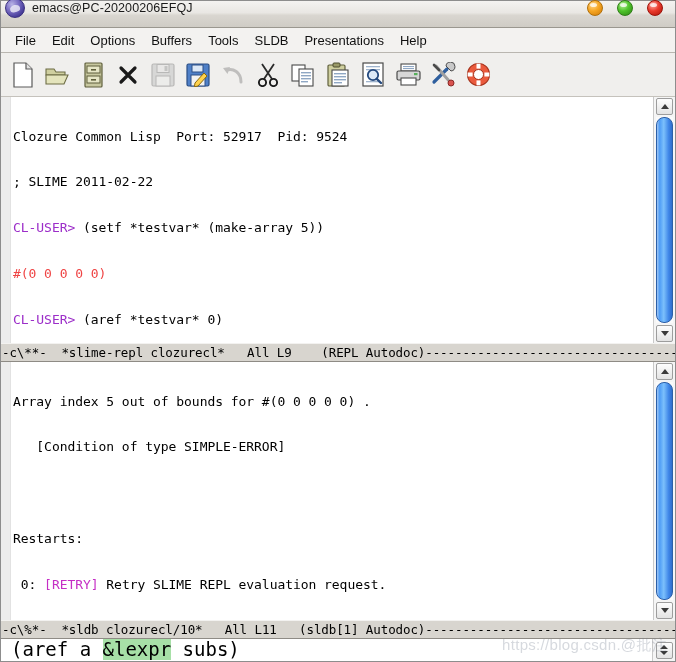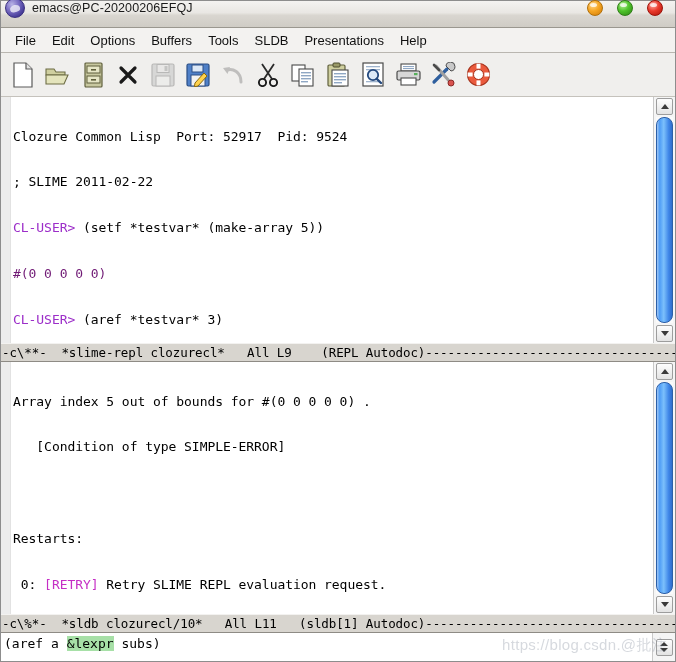--- a/index.html
+++ b/index.html
@@ -144,21 +144,21 @@
     font-size: 13px;
     line-height: 15.3px;
     color: #000;
     padding: 1px 0 0 0;
     white-space: pre;
     letter-spacing: -0.05px;
   }
   .ln { height: 15.3px; padding-left: 2px; }
 
   .purple  { color: #9c2ec9; }
-  .red     { color: #701a75; }
+  .red     { color: #ef4444; }
   .magenta { color: #c52fc5; }
   .green-hl { background: #a7e0a7; color: #000; }
 
   
   .modeline {
     flex: 0 0 19px;
     height: 19px;
     background: #d8d5cf;
     border-top: 1px solid #f3f2f0;
     border-bottom: 1px solid #8e8b85;
@@ -169,28 +169,28 @@
     white-space: pre;
     overflow: hidden;
     padding-left: 1px;
     box-sizing: border-box;
     letter-spacing: -0.1px;
   }
 
   
   .minibuffer {
     flex: 0 0 22px;
-    height: 28px;
+    height: 22px;
     background: #ffffff;
     font-family: "DejaVu Sans Mono", "Liberation Mono", monospace;
-    font-size: 13px;
+    font-size: 19px;
     line-height: 21px;
     color: #000;
     white-space: pre;
-    padding-left: 3px;
+    padding-left: 10px;
     box-sizing: border-box;
     overflow: hidden;
   }
 
   
   .scrollbar {
     flex: 0 0 22px;
     width: 22px;
     background: #f5f5f5;
     border-left: 1px solid #c9c9c9;
@@ -438,21 +438,21 @@
   <div class="frame">
 
     <div class="buffer-area" style="flex:0 0 246px; height:246px;">
       <div class="fringe"></div>
       <div class="text-col">
         <div class="text-inner">
           <div class="ln">Clozure Common Lisp  Port: 52917  Pid: 9524</div>
           <div class="ln"><span>; SLIME 2011-02-22</span></div>
           <div class="ln"><span class="purple">CL-USER&gt; </span><span>(setf *testvar* (make-array 5))</span></div>
           <div class="ln"><span class="red">#(0 0 0 0 0)</span></div>
-          <div class="ln"><span class="purple">CL-USER&gt; </span><span>(aref *testvar* 3)</span></div>
+          <div class="ln"><span class="purple">CL-USER&gt; </span><span>(aref *testvar* 0)</span></div>
           
           
           
           
           
         </div>
       </div>
       <div class="scrollbar">
         <div class="sb-arrow sb-up">
             <i></i>

